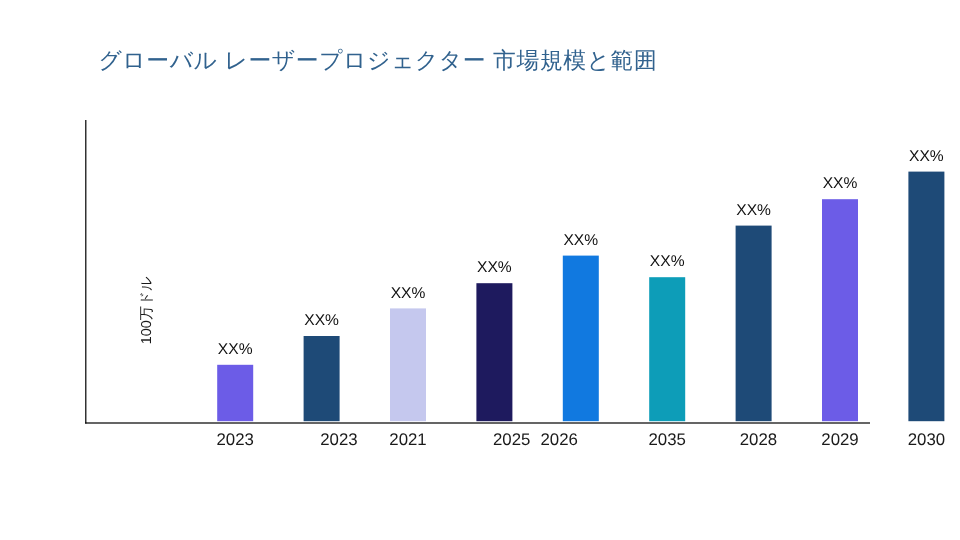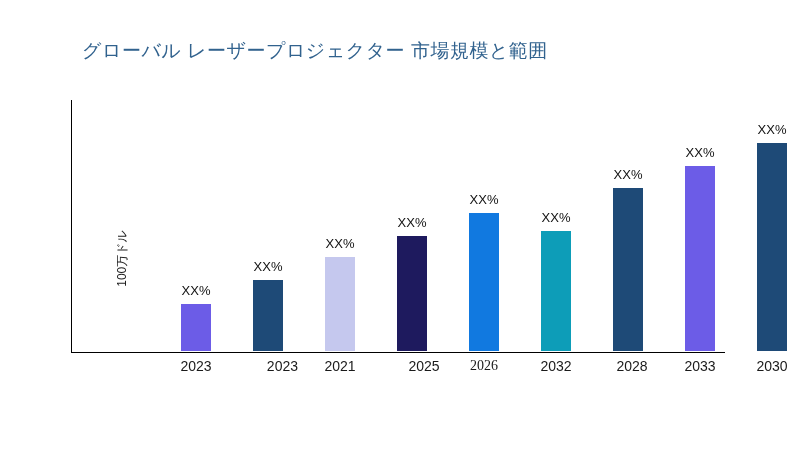--- a/index.html
+++ b/index.html
@@ -158,22 +158,22 @@
         </div>
         <div class="bar-group" style="left: 686px; height: 208px;">
           <div class="bar" style="height: 208px; background: rgb(30, 74, 119);"></div>
           <div class="bar-labelapp bar-label" style="bottom: 214px;">XX%</div>
         </div>
       </div>
     <div id="ticks-layer">
         <div class="tick-label" style="left: 110px;">2023</div>
         <div class="tick-label" style="left: 182px; text-align: right;">2023</div>
         <div class="tick-label" style="left: 254px;">2021</div>
-        <div class="tick-label" style="left: 338px;">2025</div>
-        <div class="tick-label" style="left: 398px; font-family: Liberation Serif, serif;">2026</div>
-        <div class="tick-label" style="left: 470px;">2032</div>
+        <div class="tick-label" style="left: 326px; text-align: right;">2025</div>
+        <div class="tick-label" style="left: 380px;">2026</div>
+        <div class="tick-label" style="left: 470px;">2035</div>
         <div class="tick-label" style="left: 546px;">2028</div>
-        <div class="tick-label" style="left: 614px;">2033</div>
+        <div class="tick-label" style="left: 614px;">2029</div>
         <div class="tick-label" style="left: 686px;">2030</div>
       </div>
 
   </div>
 </div>
 
 </body></html>

